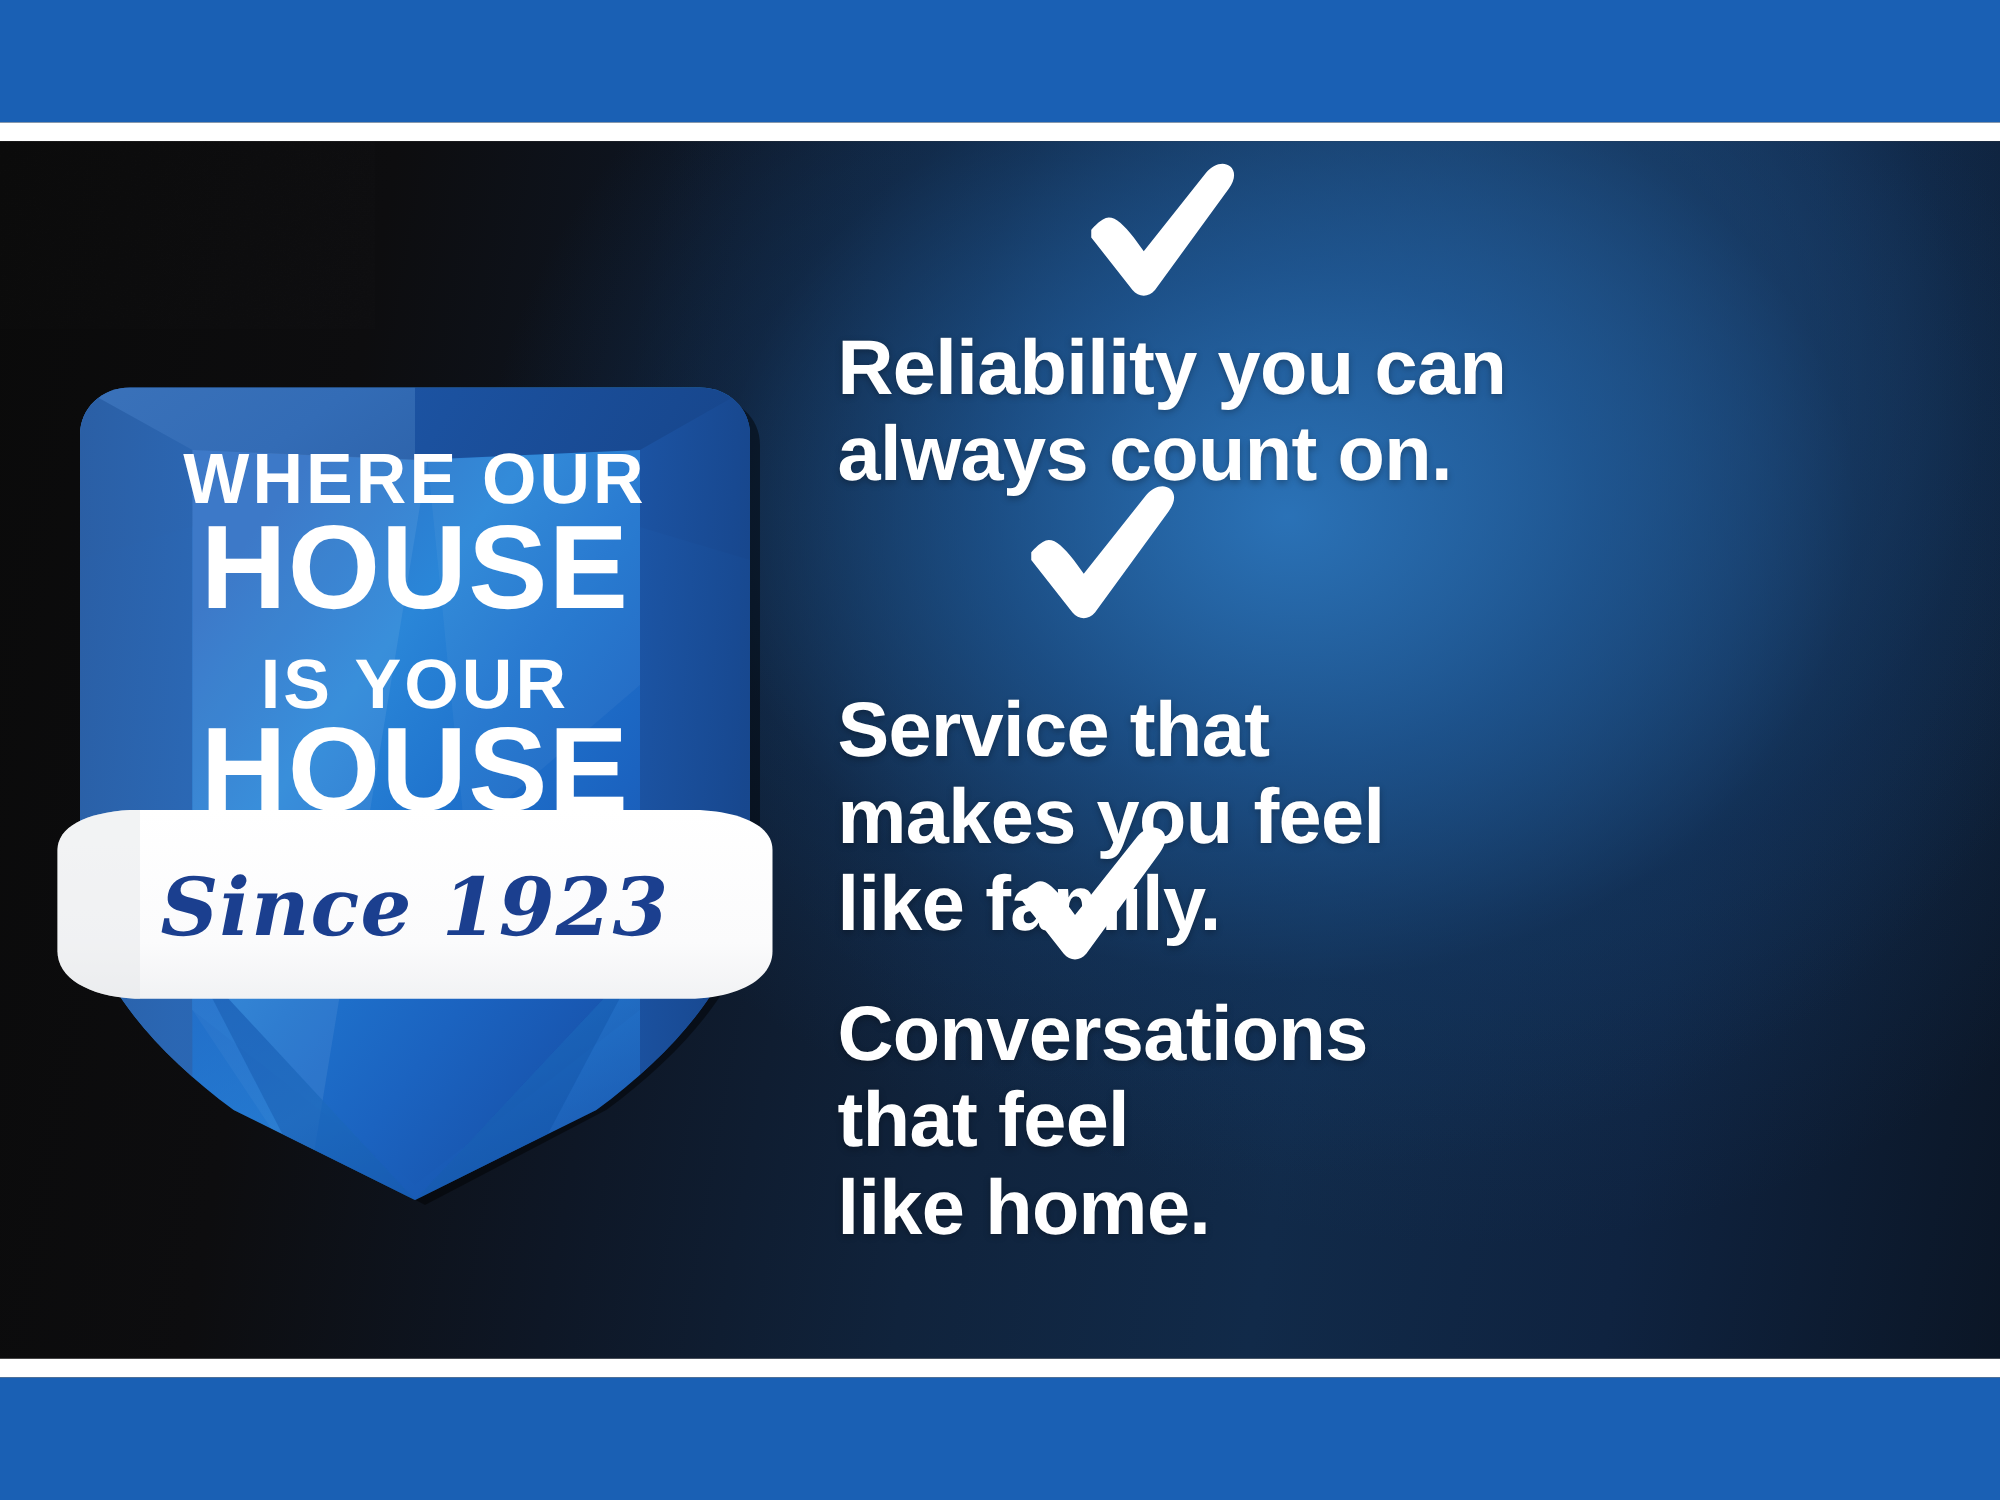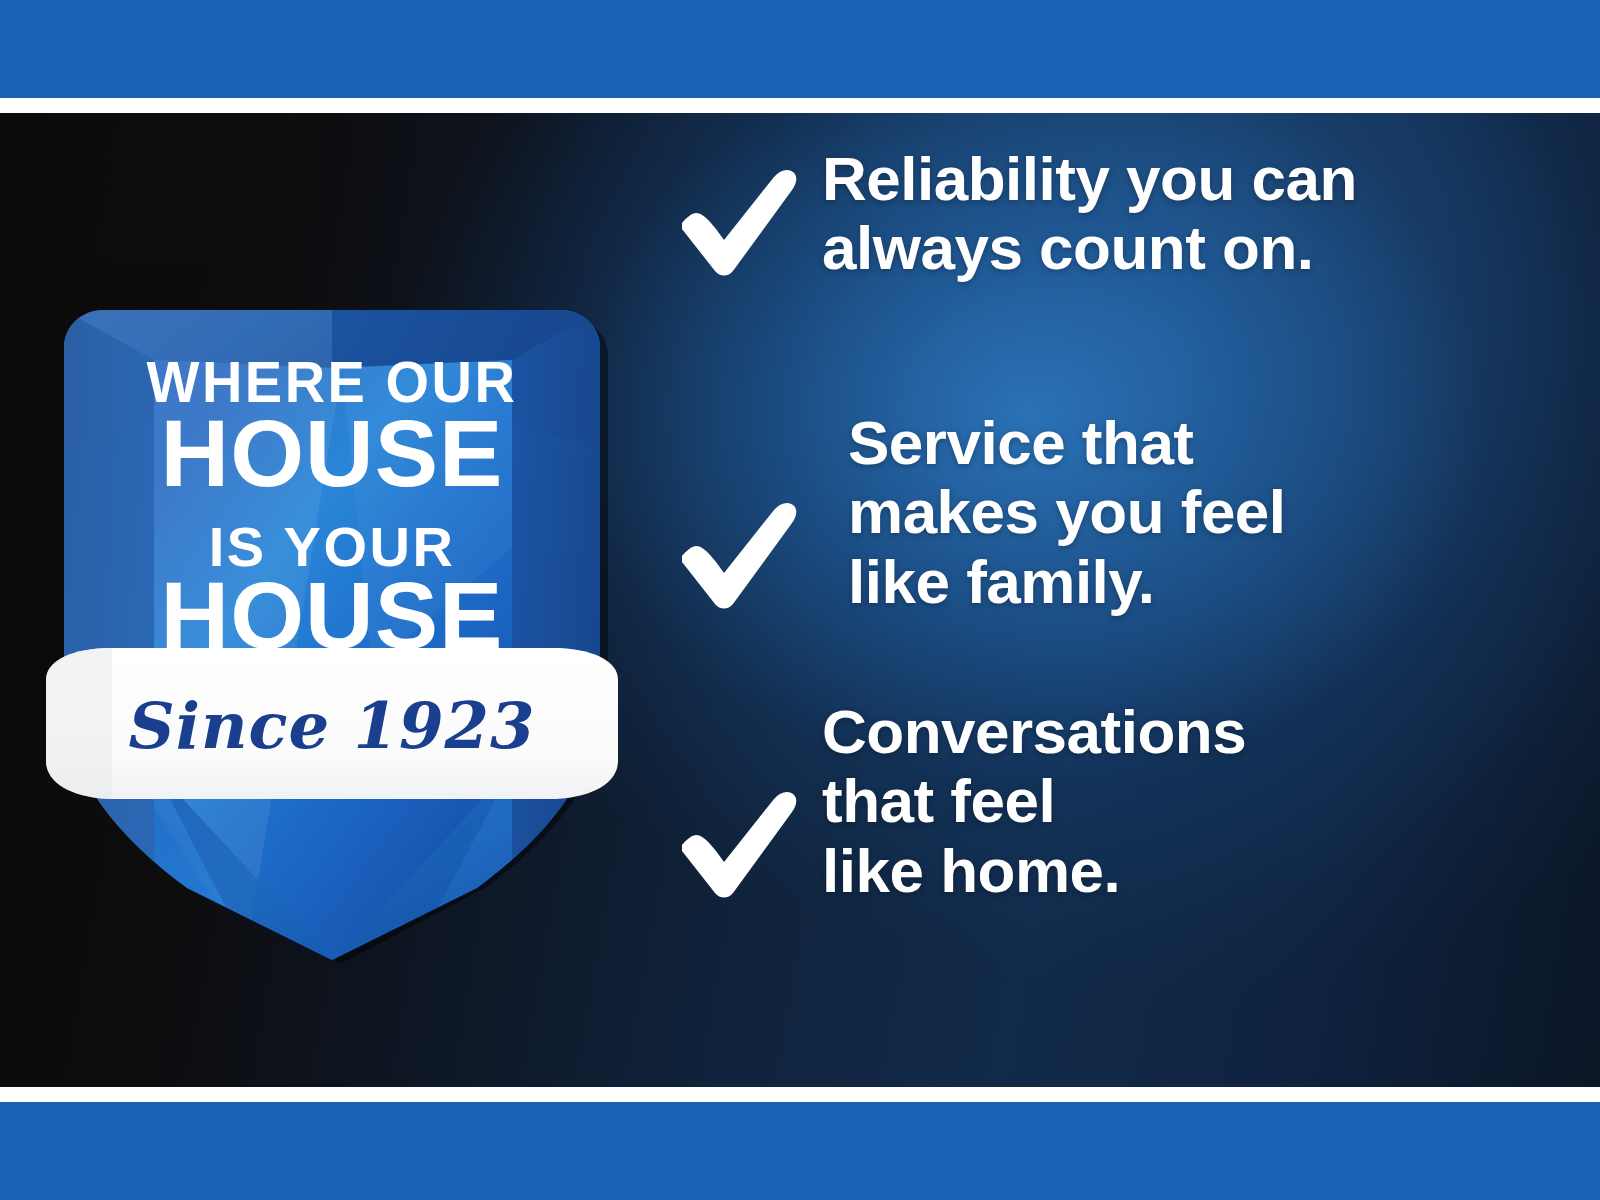--- a/index.html
+++ b/index.html
@@ -32,24 +32,24 @@
   
   #logo{position:absolute;left:42px;top:135px;width:580px;height:700px;}
   #logo svg{display:block;width:580px;height:700px;overflow:visible;}
 
   .sh-l1{font-family:"Liberation Sans",sans-serif;font-weight:bold;fill:#ffffff;}
   .sh-big{font-family:"Liberation Sans",sans-serif;font-weight:bold;fill:#ffffff;}
   .sh-script{font-family:"DejaVu Serif",serif;font-style:italic;font-weight:bold;fill:#1b3f8f;}
 
   
   #benefits{position:absolute;left:660px;top:0;width:940px;height:974px;}
-  .benefit{position:absolute;display:flex;align-items:flex-end;}
+  .benefit{position:absolute;display:flex;align-items:center;flex-direction:column;}
   #benefit-0{left:10px;top:15px;}
   #benefit-1{left:10px;top:273px;gap:26px;}
-  #benefit-2{left:10px;top:566px;}
+  #benefit-2{left:10px;top:546px;}
 
   .check-icon{flex:0 0 auto;width:136px;height:116px;margin-right:16px;}
   .check-icon svg{display:block;width:136px;height:116px;}
 
   .benefit-text{
     color:#ffffff;
     font-family:"Liberation Sans",sans-serif;
     font-weight:bold;
     font-size:62px;
     line-height:1.12;

